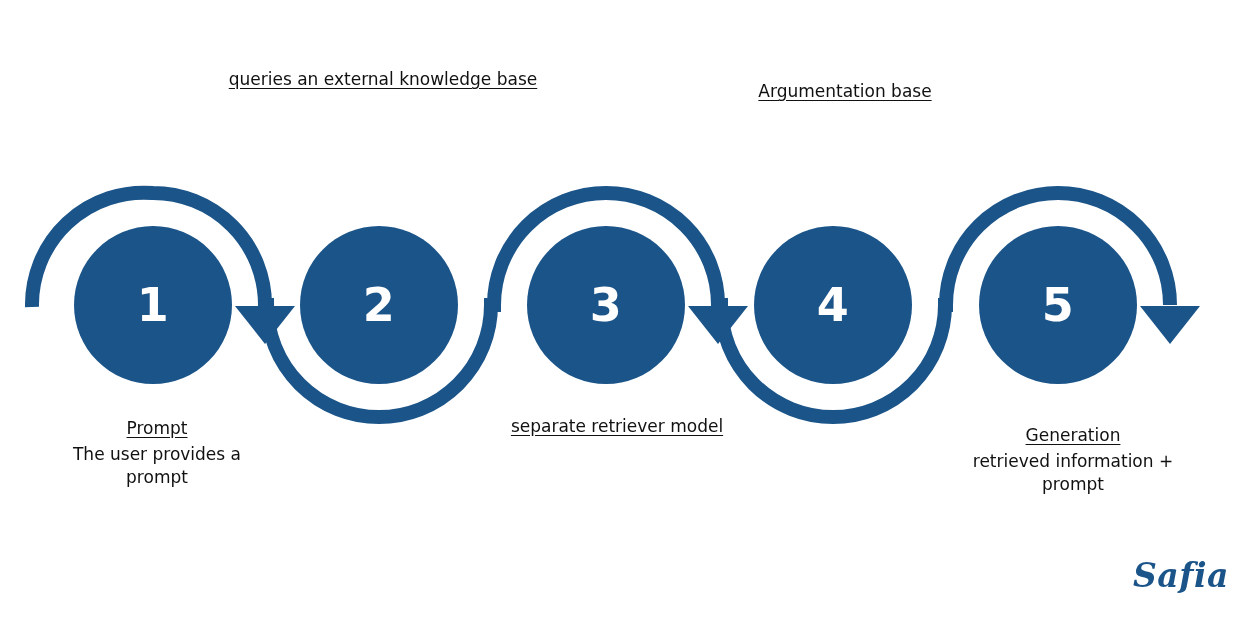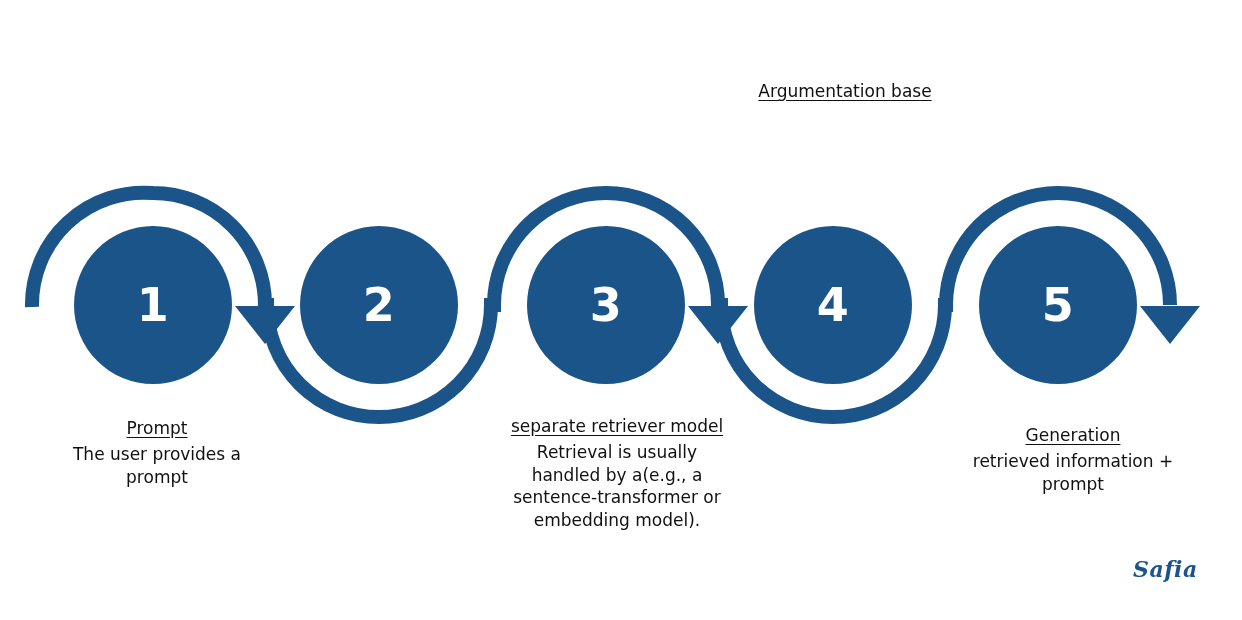--- a/index.html
+++ b/index.html
@@ -59,21 +59,21 @@
     display: block;
     font-size: 17px;
     font-weight: 400;
     color: #111111;
   }
   .signature {
     position: absolute;
     font-family: "DejaVu Serif", serif;
     font-style: italic;
     font-weight: 700;
-    font-size: 22px;
+    font-size: 33px;
     color: #1a5489;
     letter-spacing: 0.5px;
   }
 </style>
 </head>
 <body>
 
 <div id="canvas">
 
   <svg id="flow-svg" viewBox="0 0 1242 620" aria-hidden="true">
@@ -98,24 +98,24 @@
       <div class="step-number" style="left: 606px; top: 305px;">3</div>
       <div class="step-number" style="left: 833px; top: 305px;">4</div>
       <div class="step-number" style="left: 1058px; top: 305px;">5</div>
     </div>
   <div id="captions-layer">
       <div class="caption" style="width: 230px; left: 42px; top: 417px;">
         <span class="cap-title">Prompt</span>
         <span class="cap-body">The user provides a<br>prompt</span>
       </div>
       <div class="caption" style="width: 310px; left: 228px; top: 68px;">
+        <span class="cap-title">queries an external knowledge base</span>
       </div>
       <div class="caption" style="width: 250px; left: 492px; top: 415px;">
         <span class="cap-title"> separate retriever model </span>
-        <span class="cap-body">Retrieval is usually<br>handled by a(e.g., a<br>sentence-transformer or<br>embedding model).</span>
       </div>
       <div class="caption" style="width: 250px; left: 720px; top: 80px;">
         <span class="cap-title">Argumentation base </span>
       </div>
       <div class="caption" style="width: 260px; left: 943px; top: 424px;">
         <span class="cap-title">Generation</span>
         <span class="cap-body">retrieved information +<br>prompt</span>
       </div>
     </div>
 

